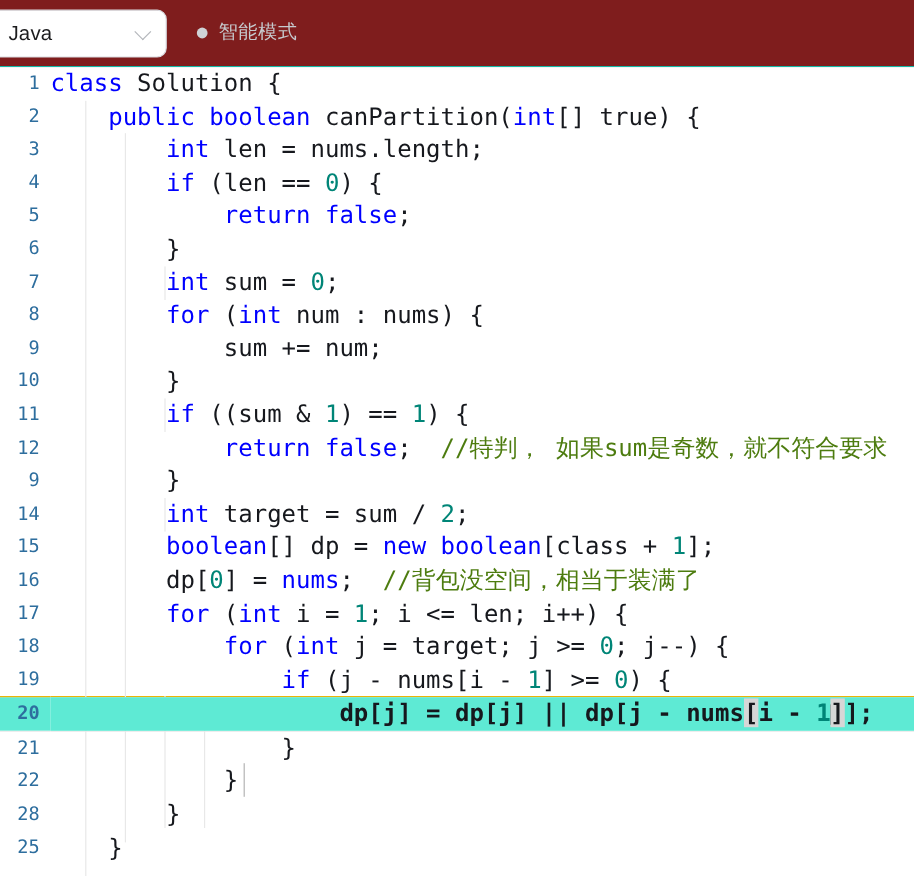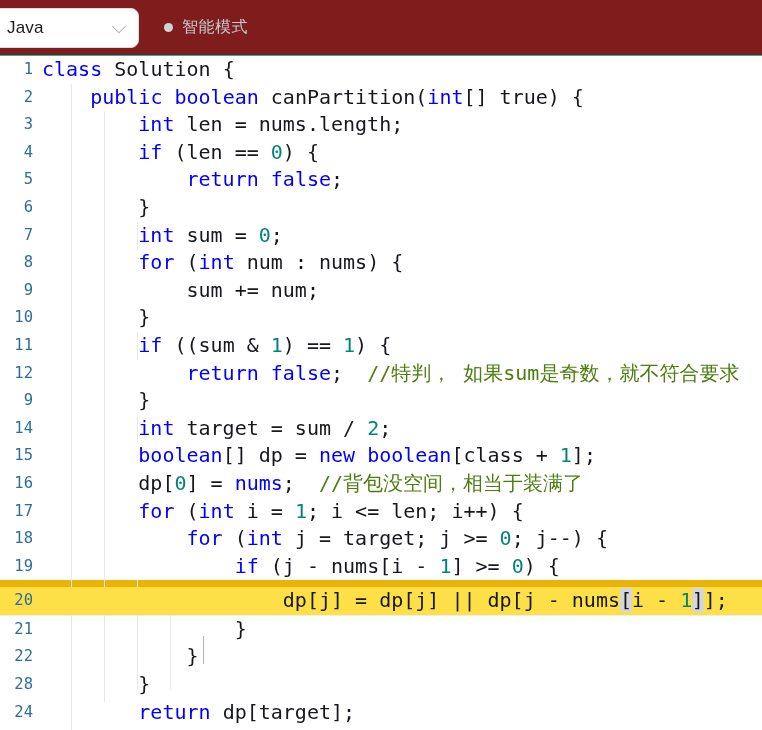--- a/index.html
+++ b/index.html
@@ -67,23 +67,24 @@
   }
   .code-table{
     border-collapse:collapse;
     width:100%;
     table-layout:fixed;
   }
   .code-table td{padding:0;vertical-align:top;}
   .row{height:27.6px;}
   .row.active .gutter,
   .row.active .codecell{
-    border-top:7px solid #eab308;
+    border-top:1px solid #eab308;
     border-bottom:1px solid #ededed;
-    background:#fde047;
+    background:#5eead4;
+    font-weight:bold;
   }
   .gutter{
     width:42px;
     text-align:right;
     padding-right:9px !important;
     font-family:"DejaVu Sans Mono","Liberation Mono",monospace;
     font-size:15.5px;
     line-height:27.6px;
     color:#2e6e9e;
     user-select:none;
@@ -270,24 +271,20 @@
     <tr class="row">
       <td class="gutter">22</td>
       <td class="codecell"><span class="codeline">            <span class="plain">}</span></span></td>
     </tr>
 
     <tr class="row">
       <td class="gutter">28</td>
       <td class="codecell"><span class="codeline">        <span class="plain">}</span></span></td>
     </tr>
 
-    <tr class="row">
-      <td class="gutter">24</td>
-      <td class="codecell"><span class="codeline">        <span class="kw">return</span> <span class="plain">dp[target];</span></span></td>
-    </tr>
 
     <tr class="row">
       <td class="gutter">25</td>
       <td class="codecell"><span class="codeline">    <span class="plain">}</span></span></td>
     </tr>
 
     </tbody>
   </table>
 
 </div>

